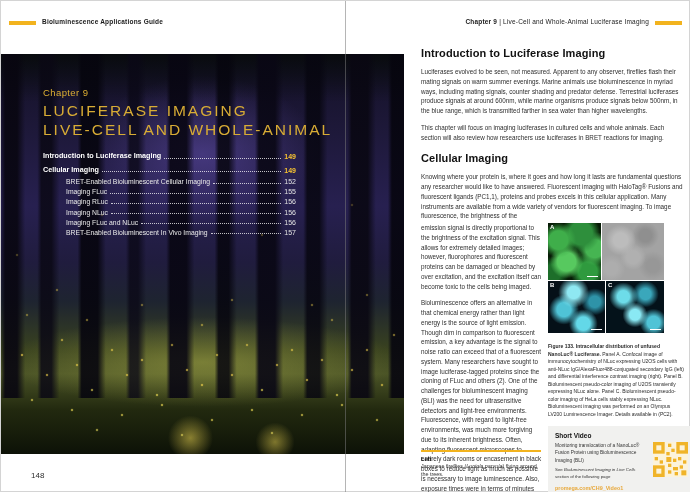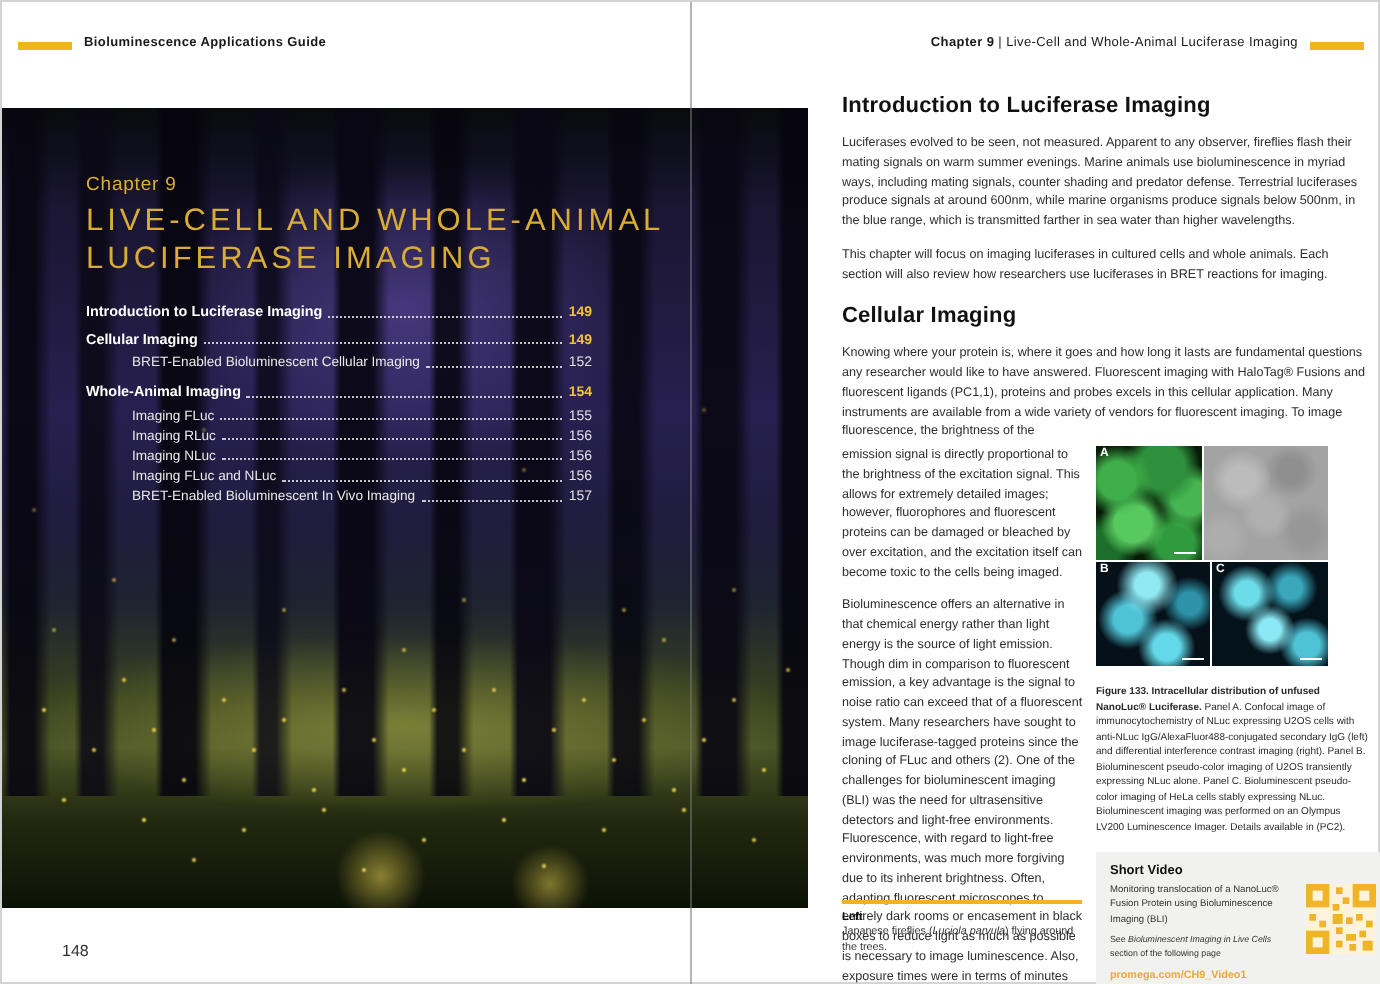--- a/index.html
+++ b/index.html
@@ -150,44 +150,39 @@
   <div class="hdr-text right"><b>Chapter 9</b><span>  |  Live-Cell and Whole-Animal Luciferase Imaging</span></div>
   <div class="hdr-bar right"></div>
 
   <div class="gutter"></div>
 
   <div class="photo">
     <div class="trunks"></div>
     <div class="fireflies"></div>
     <div class="chapter-block">
       <div class="chapter-label">Chapter 9</div>
+      <div class="chapter-title">LUCIFERASE IMAGING</div>
       <div class="chapter-title">LIVE-CELL AND WHOLE-ANIMAL</div>
-      <div class="chapter-title">LUCIFERASE IMAGING</div>
     </div>
 
     <div class="toc">
       <div class="toc-row lvl1">
         <span>Introduction to Luciferase Imaging</span>
         <span class="toc-dots"></span>
         <span class="toc-page">149</span>
       </div>
       <div class="toc-row lvl1">
         <span>Cellular Imaging</span>
         <span class="toc-dots"></span>
         <span class="toc-page">149</span>
       </div>
       <div class="toc-row lvl2">
         <span>BRET-Enabled Bioluminescent Cellular Imaging</span>
         <span class="toc-dots"></span>
         <span class="toc-page">152</span>
-      </div>
-      <div class="toc-row lvl1 gap">
-        <span>Whole-Animal Imaging</span>
-        <span class="toc-dots"></span>
-        <span class="toc-page">154</span>
       </div>
       <div class="toc-row lvl2">
         <span>Imaging FLuc</span>
         <span class="toc-dots"></span>
         <span class="toc-page">155</span>
       </div>
       <div class="toc-row lvl2">
         <span>Imaging RLuc</span>
         <span class="toc-dots"></span>
         <span class="toc-page">156</span>

